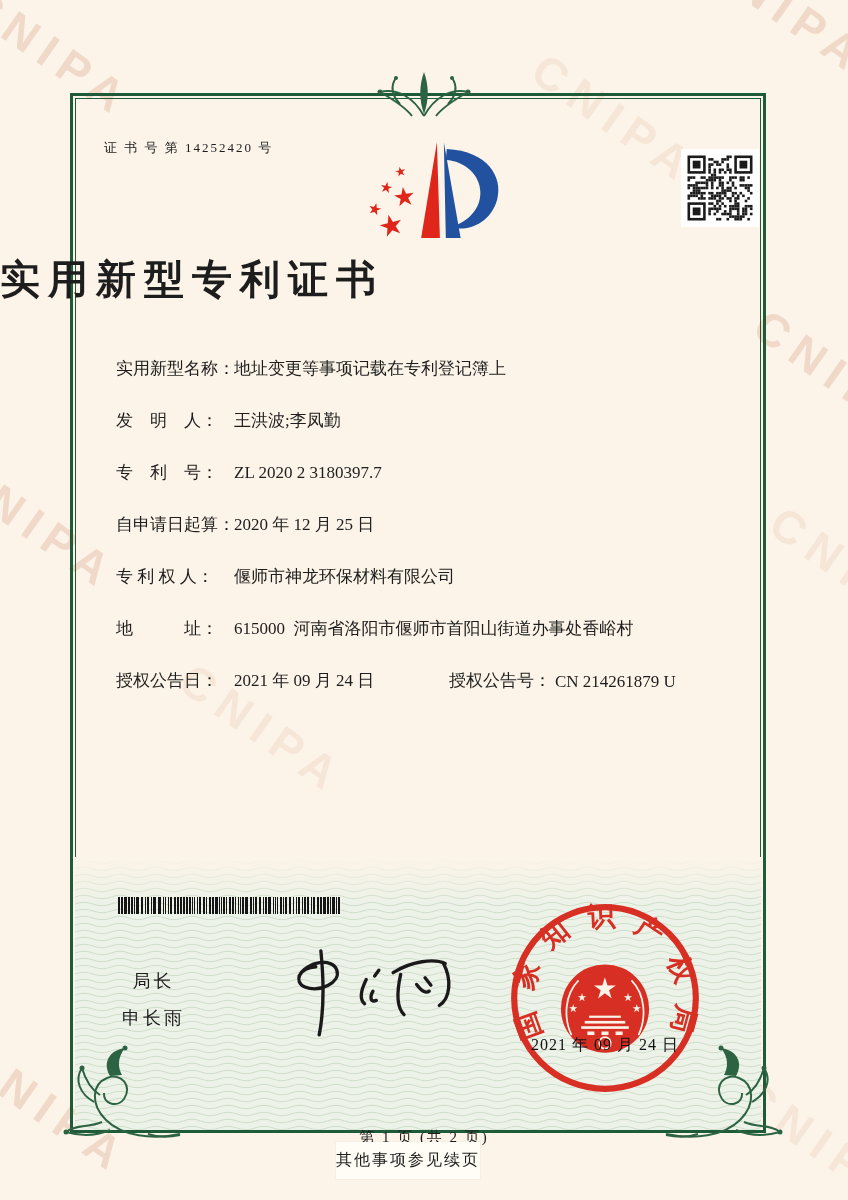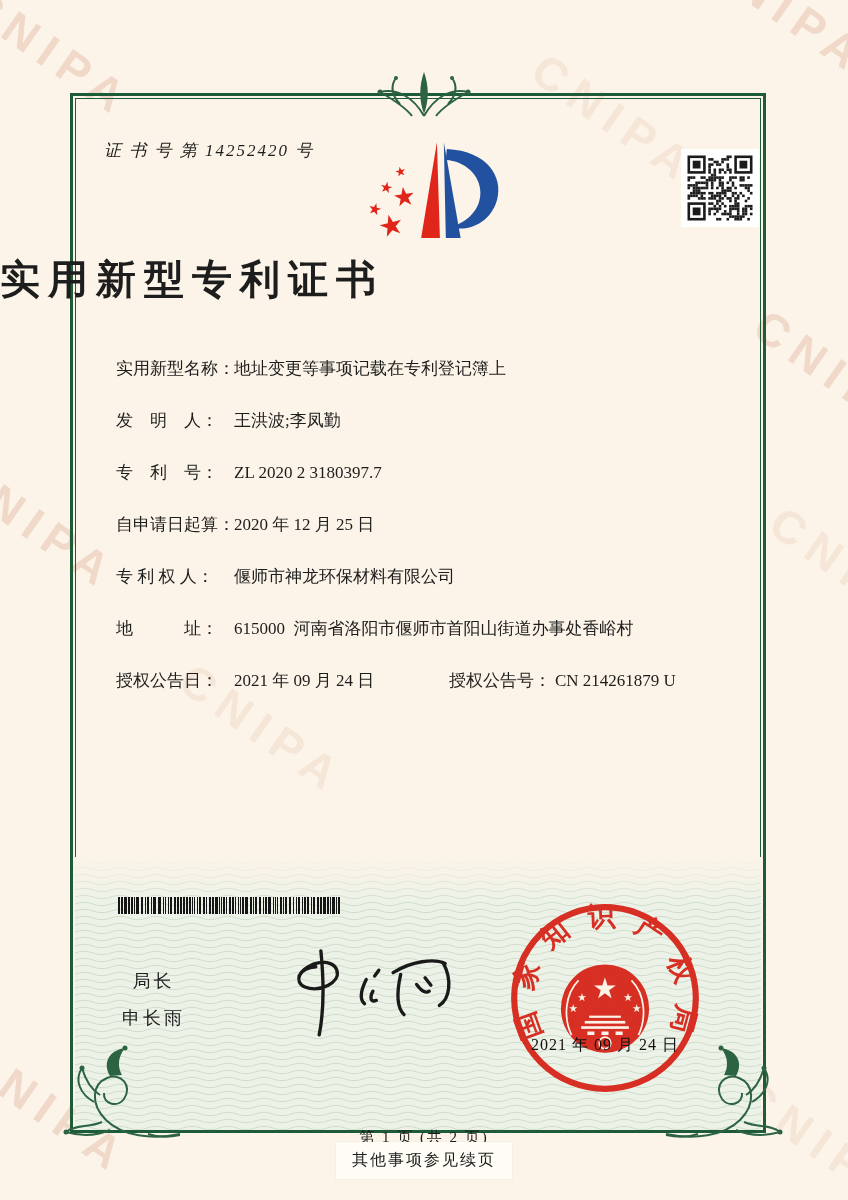--- a/index.html
+++ b/index.html
@@ -15,54 +15,54 @@
     transform:rotate(35deg); white-space:nowrap; user-select:none; z-index:1;
   }
   .wm.faint { color:#f6e6d8; }
   .frame {
     position:absolute; left:70px; top:93px; width:696px; height:1040px;
     border:3px solid #1e5b38; z-index:2;
   }
   .frame-inner { position:absolute; left:2px; top:2px; right:2px; bottom:2px; border:1px solid #1e5b38; }
   .guilloche { position:absolute; left:75px; top:857px; width:686px; height:273px; z-index:2; }
   .cert-no {
-    position:absolute; left:104px; top:139px; font-size:17px; letter-spacing:2px;
-    white-space:pre; z-index:5;font-style:italic;
+    position:absolute; left:104px; top:139px; font-size:13px; letter-spacing:2px;
+    white-space:pre; z-index:5;
   }
   .logo { position:absolute; left:352px; top:136px; width:158px; height:114px; z-index:5; }
   .qr { position:absolute; left:681px; top:149px; width:78px; height:78px; z-index:5; background:#fff; }
   .title {
     position:absolute; left:0; top:252px; width:100%; text-align:left;
     font-size:40px; font-weight:bold; letter-spacing:8px; z-index:5;
   }
   .fields { position:absolute; left:116px; top:351px; width:600px; z-index:5;margin-top:6px; }
   .frow { display:flex; align-items:baseline; height:22px; margin-bottom:30px; font-size:17px; }
   .flabel { flex:none; width:118px; white-space:pre; }
   .fvalue { white-space:pre; }
   .grant-row { position:relative; }
-  .grant-second { position:absolute; left:333px; top:0; display:flex; align-items:center; }
+  .grant-second { position:absolute; left:333px; top:0; display:flex; align-items:flex-end; }
   .grant-second .flabel { width:auto; margin-right:4px; }
   .body-text {
     position:absolute; left:100px; top:699px; width:660px; z-index:5;
     font-size:17px; line-height:1.9; text-align:justify;
   }
   .body-text p { text-indent:2em; }
   .barcode { position:absolute; left:118px; top:897px; width:226px; height:17px; z-index:5; }
   .director { position:absolute; left:122px; top:969px; z-index:5;
     font-family:"Liberation Sans","DejaVu Sans",sans-serif; font-size:18px; letter-spacing:3px;text-align:center; }
   .director div { margin-bottom:13px; }
   .signature { position:absolute; left:252px; top:933px; width:210px; height:118px; z-index:6; }
   .seal { position:absolute; left:508px; top:901px; width:194px; height:194px; z-index:5; opacity:.96; }
   .seal-date {
     position:absolute; left:500px; top:1035px; width:210px; text-align:center;
     font-size:16px; letter-spacing:1px; white-space:pre; color:#111; z-index:7;
   }
   .page-info { position:absolute; left:0; top:1096px; width:100%; text-align:center; font-size:15px; letter-spacing:2px; z-index:5;margin-top:32px; }
   .continuation {
-    position:absolute; left:336px; top:1142px; background:#fffdf6; padding:8px 16px;
+    position:absolute; left:336px; top:1142px; background:#fffdf6; padding:8px 0;
     font-size:16px; letter-spacing:2px; z-index:5; box-shadow:0 0 0 1px rgba(0,0,0,0.02);
   }
   .orn { position:absolute; z-index:4; }
   .orn-top { left:354px; top:60px; width:140px; height:60px; }
   .orn-bl { left:52px; top:1044px; width:132px; height:96px; }
   .orn-br { left:662px; top:1044px; width:132px; height:96px; transform:scaleX(-1); }
 </style>
 </head>
 <body>
 

